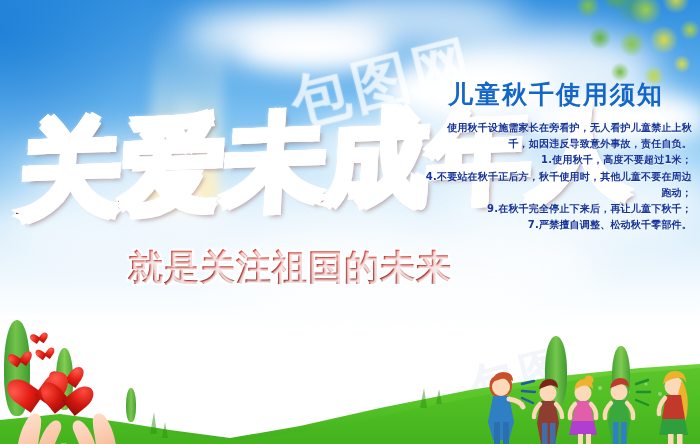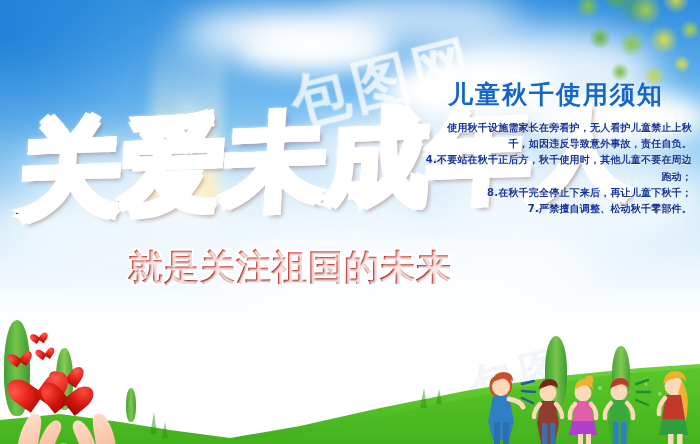--- a/index.html
+++ b/index.html
@@ -346,19 +346,20 @@
   <div class="headline-shadow">关爱未成年人</div>
   <div class="headline">关爱未成年人</div>
 
   <div class="subtitle-shadow">就是关注祖国的未来</div>
   <div class="subtitle">就是关注祖国的未来</div>
 
   <div class="notice">
     <div class="notice-title">儿童秋千使用须知</div>
     <div class="notice-body">
       <p class="intro">使用秋千设施需家长在旁看护，无人看护儿童禁止上秋千，如因违反导致意外事故，责任自负。</p>
+      <p>1.使用秋千，高度不要超过1米；</p>
       <p>4.不要站在秋千正后方，秋千使用时，其他儿童不要在周边跑动；</p>
-      <p>8.在秋千完全停止下来后，再让儿童下秋千；</p>
+      <p>9.在秋千完全停止下来后，再让儿童下秋千；</p>
       <p>7.严禁擅自调整、松动秋千零部件。</p>
     </div>
   </div>
 
 </div>
 
 </body></html>

